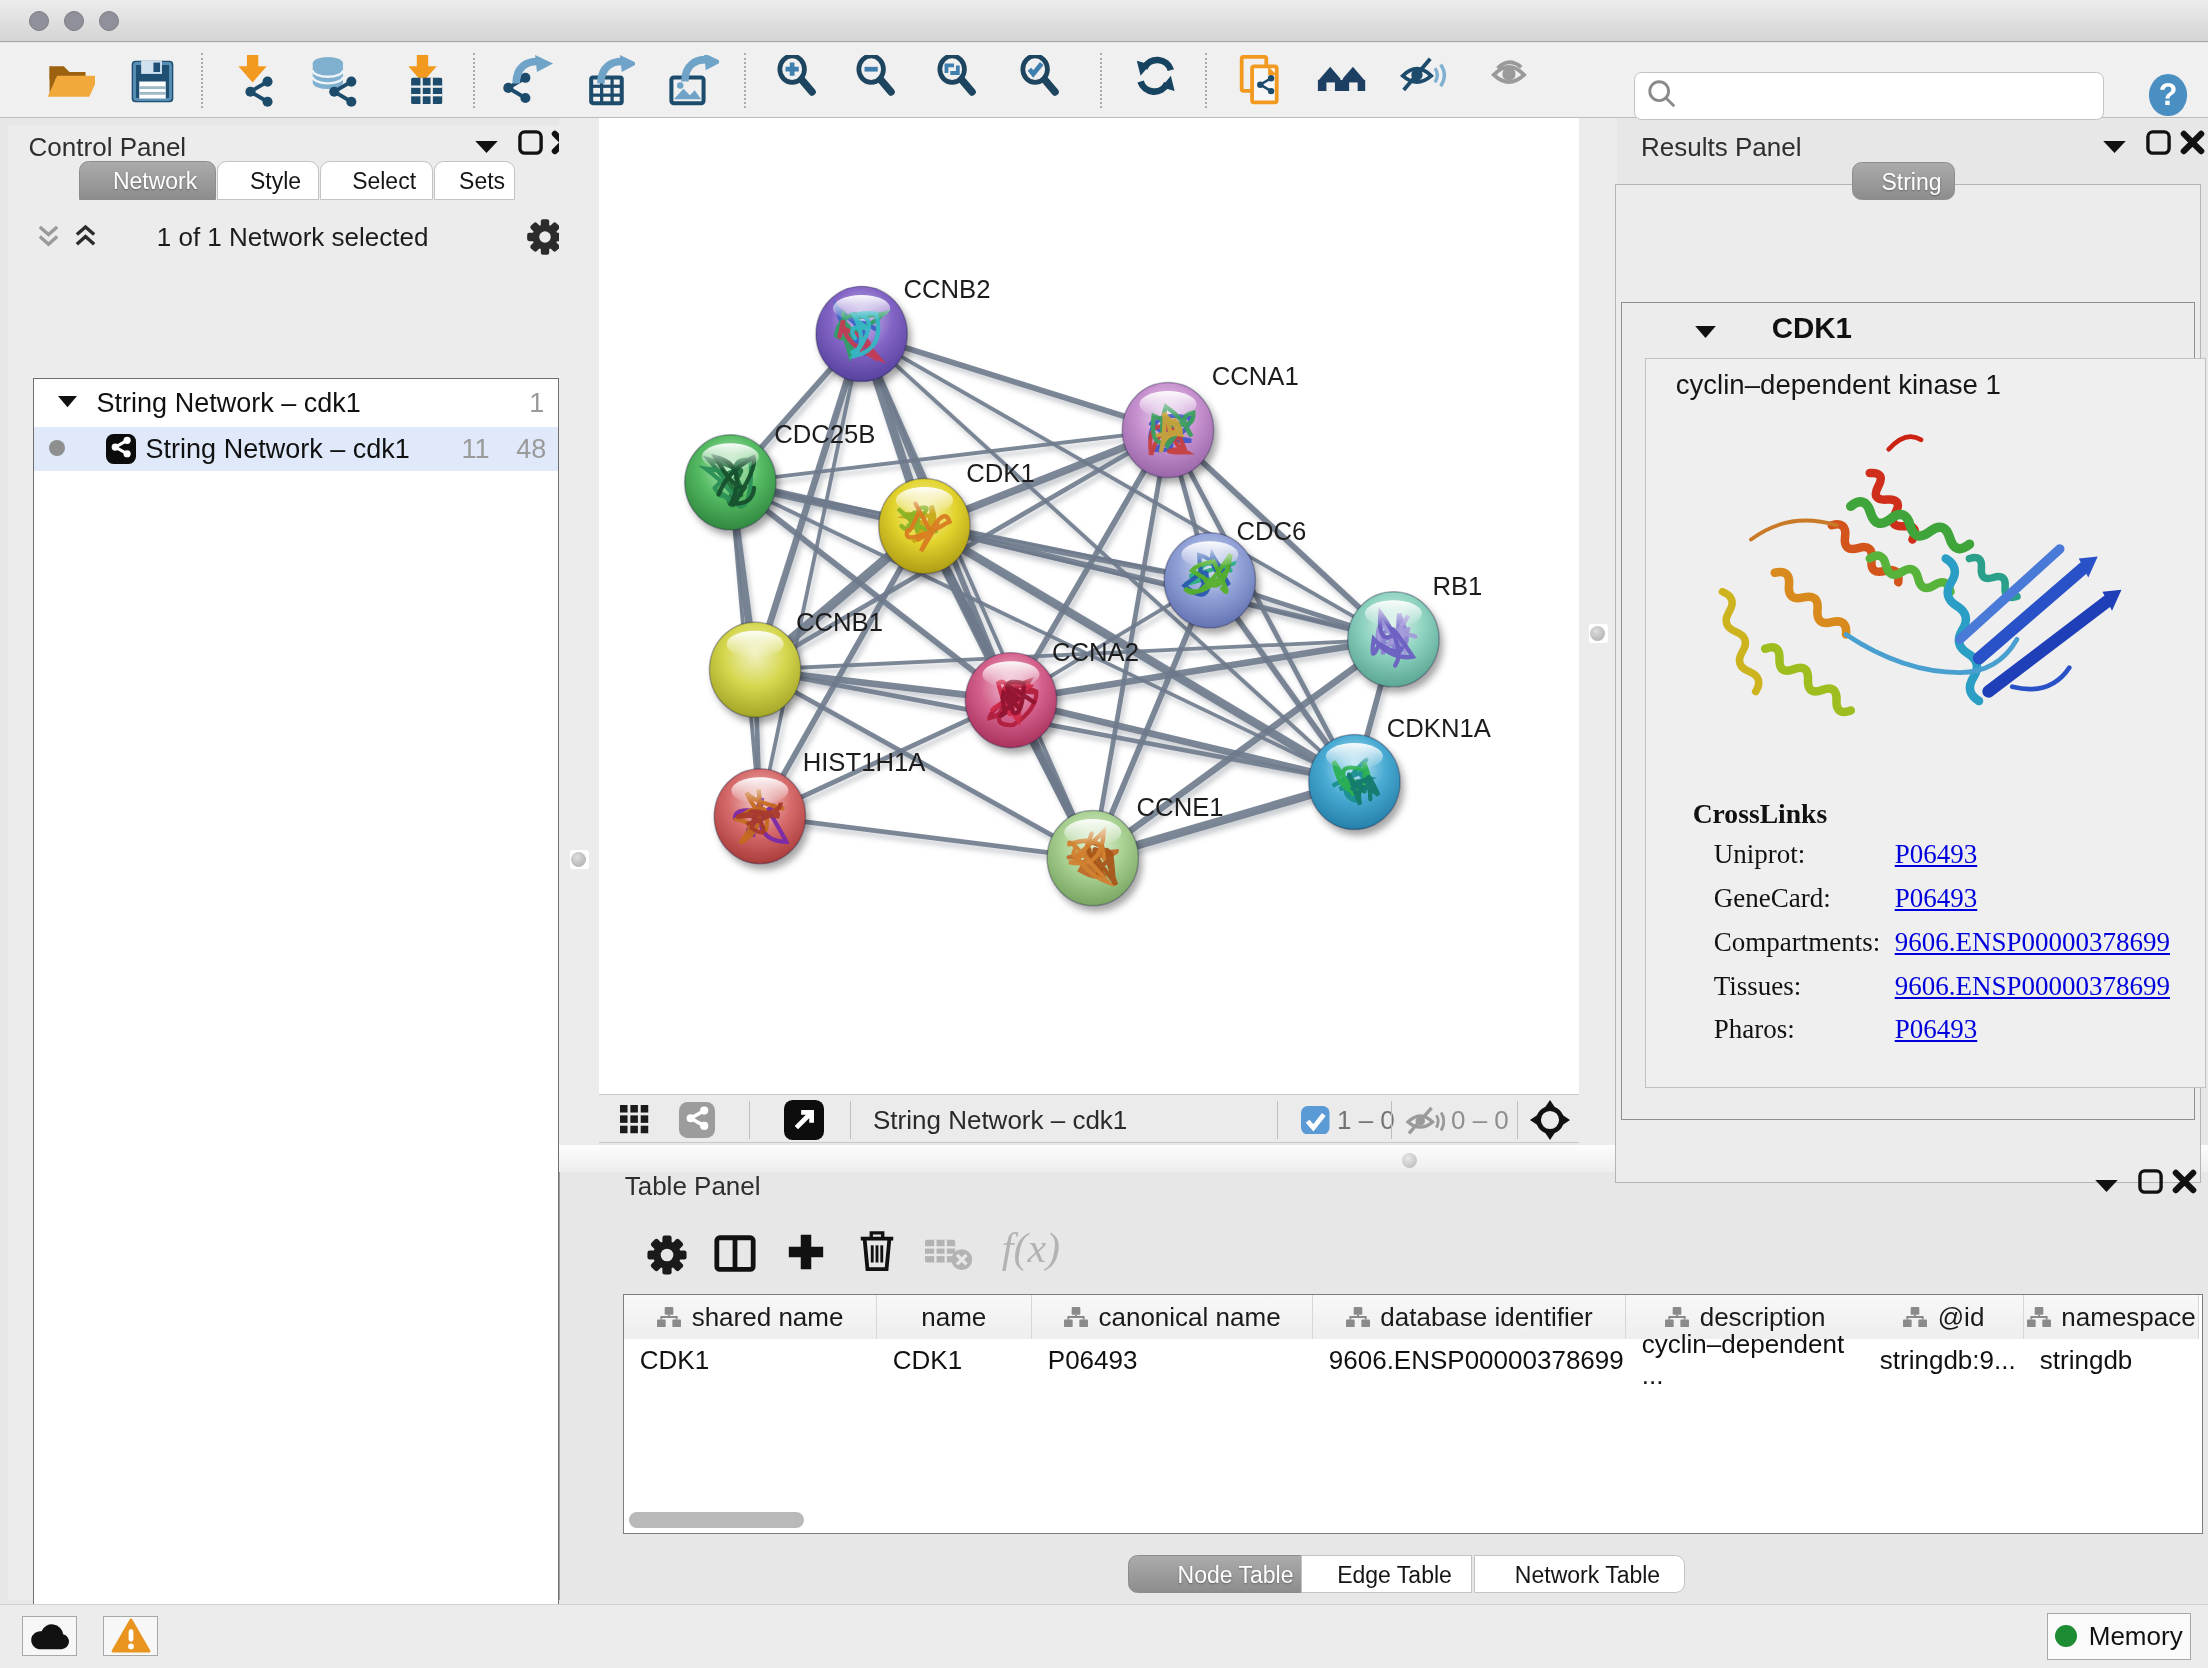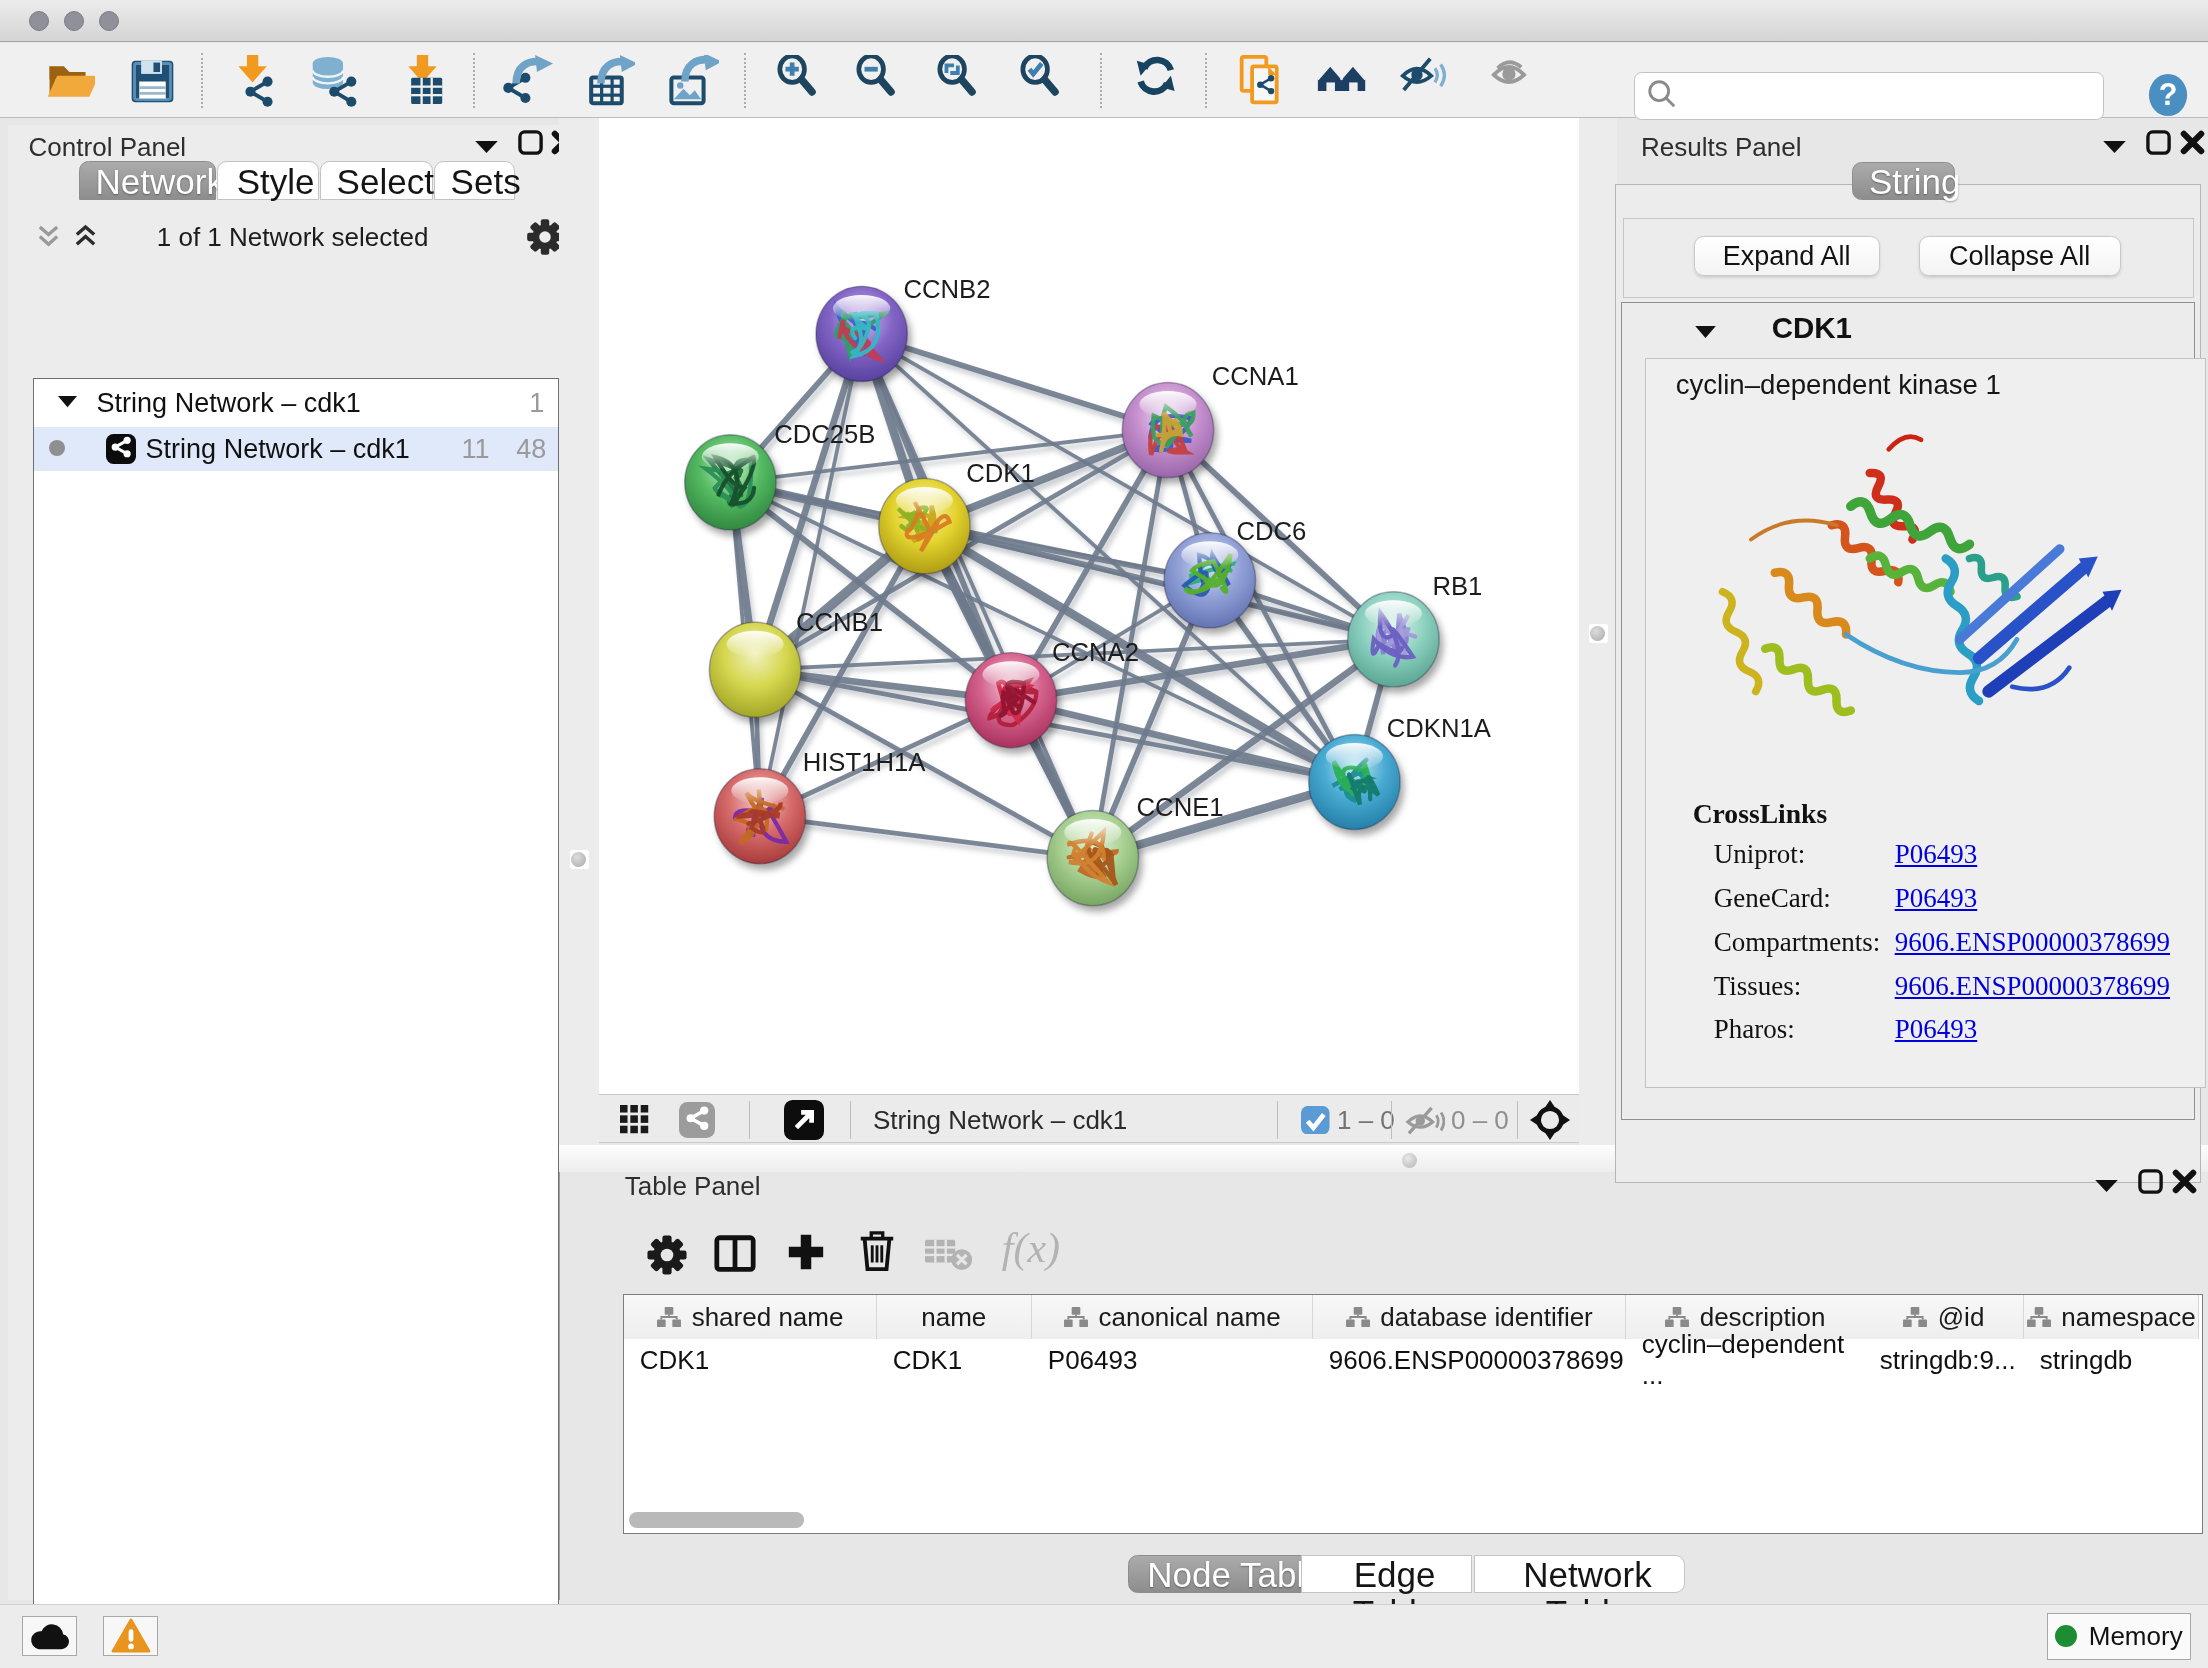--- a/index.html
+++ b/index.html
@@ -7,21 +7,21 @@
   #titlebar{position:absolute;left:0;top:0;width:2208px;height:42px;background:linear-gradient(#ececec,#d4d4d4);border-bottom:1px solid #a6a6a6;box-sizing:border-box;}
   .tl{position:absolute;top:10.5px;width:20px;height:20px;border-radius:50%;background:#90909a;border:1px solid #7c7c85;box-sizing:border-box;}
   #title-text{position:absolute;top:5.7px;width:100%;text-align:center;font-size:27px;color:#3a3a3a;}
   #toolbar{position:absolute;left:0;top:43px;width:2208px;height:75px;background:#f0f0f0;border-bottom:1px solid #bcbcbc;box-sizing:border-box;}
   .tbi{position:absolute;top:12.4px;width:53px;height:53px;}
   .tbsep{position:absolute;top:9.5px;height:55px;border-left:2.9px dotted #ababab;}
   #searchbox{position:absolute;left:1634px;top:28.5px;width:470px;height:48px;background:#fff;border:1.9px solid #c2c2c2;border-radius:7.6px;box-sizing:border-box;}
   #help-btn{position:absolute;left:2147px;top:31px;width:43px;height:43px;}
   .panel-title{font-size:26px;color:#2e2e2e;}
   .hicon{position:absolute;top:0;}
-  .tab{position:absolute;box-sizing:border-box;text-align:center;font-size:35px;border:1px solid #c3c3c3;background:#fff;color:#151515;border-radius:9.5px 9.5px 0 0;padding-left:16px;}
+  .tab{position:absolute;box-sizing:border-box;text-align:center;font-size:23px;border:1px solid #c3c3c3;background:#fff;color:#151515;border-radius:9.5px 9.5px 0 0;padding-left:16px;}
   .tab.sel{background:linear-gradient(#ababab,#8d8d8d);color:#fff;text-shadow:0 1px 1.9px rgba(0,0,0,.35);border-color:#8d8d8d;}
   #control-panel{position:absolute;left:7.6px;top:125px;width:552px;height:1475px;background:#ececec;border-right:1.9px solid #9f9f9f;box-sizing:border-box;}
   #cp-tree{position:absolute;left:25px;top:253px;width:526px;height:1321px;background:#fff;border:1.9px solid #6f6f6f;box-sizing:border-box;}
   .treerow{position:absolute;left:0;width:100%;height:44px;}
   .grip{width:19px;height:19px;background:#fff;border-radius:2.9px;position:absolute;}
   .grip:after{content:"";position:absolute;left:1.9px;top:1.9px;width:15px;height:15px;border-radius:50%;background:radial-gradient(circle at 40% 35%,#ddd,#a8a8a8);}
   #results-panel{position:absolute;left:1615px;top:125px;width:588px;height:1008px;}
   .rbox{position:absolute;box-sizing:border-box;}
   .btn-w{position:absolute;box-sizing:border-box;background:linear-gradient(#ffffff,#f3f3f3);border:1.9px solid #c9c9c9;border-radius:9.5px;text-align:center;font-size:27px;color:#111;box-shadow:0 1.9px 2.9px rgba(0,0,0,.12);}
   .serif{font-family:"Liberation Serif",serif;}
@@ -570,24 +570,20 @@
     <svg class="hicon" style="left:531px;top:4.8px" width="26" height="26" viewBox="0 0 27 27">
         <rect x="2" y="2" width="22" height="22" rx="5" fill="none" stroke="#111" stroke-width="3.5"></rect>
       </svg>
     <svg class="hicon" style="left:565px;top:4.8px" width="25" height="25" viewBox="0 0 26 26">
         <path d="M4 4 L22 22 M22 4 L4 22" stroke="#111" stroke-width="6.5" stroke-linecap="round"></path>
       </svg>
 
     <div class="rbox" style="left:0px;top:59px;width:586px;height:999px;background:#ececec;border:1.9px solid #b5b5b5"></div>
     <div class="tab sel" style="left:237px;top:37px;width:103px;height:38px;line-height:38px;border-radius:9.5px;">String</div>
 
-    <div class="rbox" style="left:7.6px;top:93px;width:571px;height:80px;border:1.9px solid #c6c6c6;background:#ececec">
-      <div class="btn-w" style="left:70px;top:17px;width:186px;height:40px;line-height:38px">Expand All</div>
-      <div class="btn-w" style="left:295px;top:17px;width:202px;height:40px;line-height:38px">Collapse All</div>
-    </div>
 
     <div class="rbox" style="left:5.7px;top:177px;width:574px;height:818px;border:1.9px solid #8f8f8f;background:#ececec">
       <svg style="position:absolute;left:72px;top:21px" width="23" height="15" viewBox="0 0 24 16">
           <polygon points="1,2 23,2 12,15" fill="#111"></polygon>
         </svg>
       <span style="position:absolute;left:150px;top:7.6px;font-size:29.5px;font-weight:bold;color:#111">CDK1</span>
       <div class="rbox" style="left:23px;top:55px;width:561px;height:730px;border:1.9px solid #c2c2c2;background:#efefef">
         <span style="position:absolute;left:30px;top:9.5px;font-size:27.6px;color:#161616">cyclin–dependent kinase 1</span>
         <svg id="protein-svg" style="position:absolute;left:38px;top:57px" width="476" height="323" viewBox="0 0 500 340">
             <path d="M215 35 q18 -20 34 -10" stroke="#cc2211" stroke-width="5" fill="none" stroke-linecap="round"></path>

